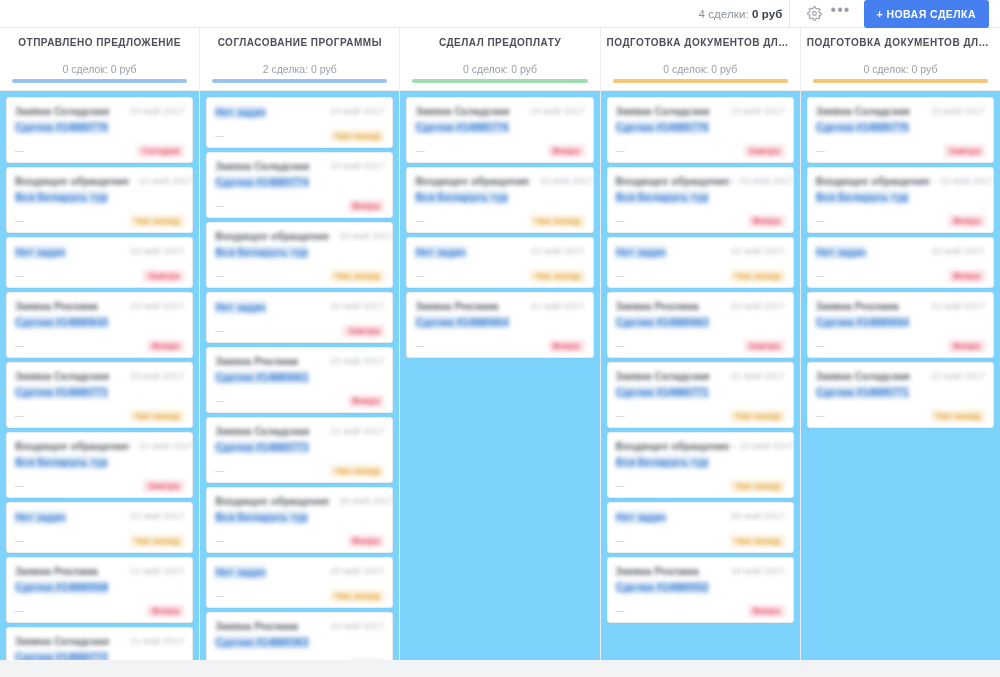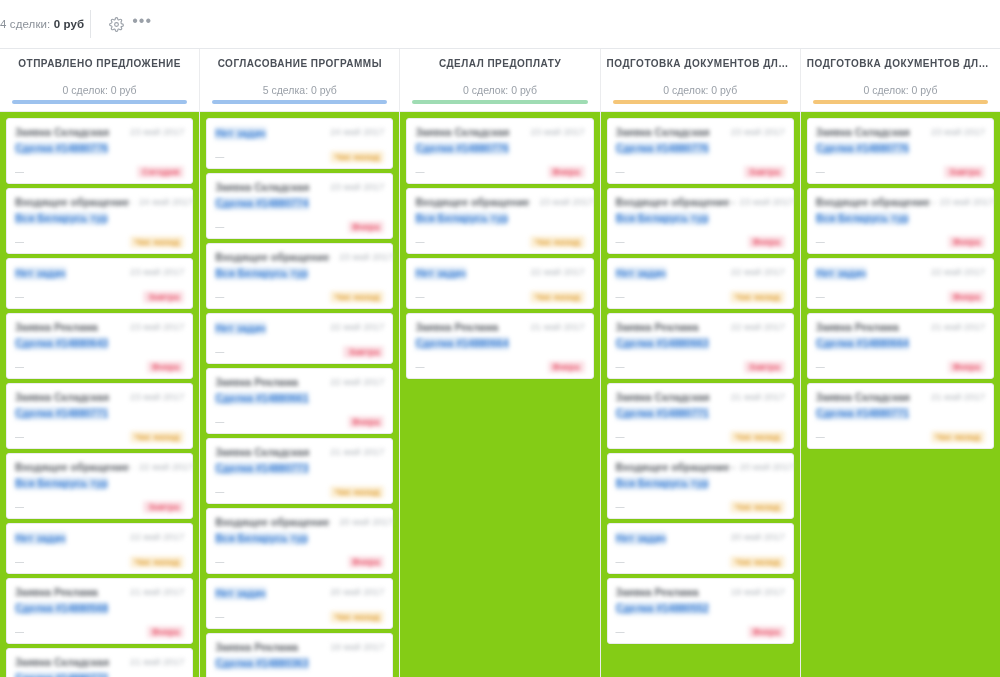--- a/index.html
+++ b/index.html
@@ -6,25 +6,25 @@
   * { box-sizing: border-box; margin: 0; padding: 0; }
   html, body {
     width: 1000px; height: 677px;
     background: #f2f3f5;
     font-family: "Liberation Sans", sans-serif;
     overflow: hidden;
   }
 
   
   .topbar {
-    height: 49px;
+    height: 28px;
     background: #ffffff;
     display: flex;
     align-items: center;
-    justify-content: flex-start;
+    justify-content: flex-end;
     padding-right: 11px;
     border-bottom: 1px solid #e6e8eb;
     position: relative;
   }
   .topbar-sep {
     width: 1px; height: 28px; background: #e3e5e8; margin: 0 12px 0 6px;
   }
   .deals-summary {
     font-size: 11.5px; color: #8b9199; letter-spacing: .1px;
     white-space: nowrap;
@@ -57,21 +57,21 @@
 
   
   .board {
     display: flex;
     height: 632px;
     background: #f2f3f5;
   }
   .column {
     flex: 1 1 0;
     min-width: 0;
-    background: #84cc16;
+    background: #7dd3fc;
     border-right: 1px solid #ebecee;
     display: flex;
     flex-direction: column;
   }
   .column:last-child { border-right: none; }
 
   .col-head {
     background: #ffffff;
     padding: 9px 6px 7px;
     text-align: center;
@@ -173,20 +173,21 @@
 
   <div class="icon-btn" title="settings">
     <svg width="15" height="15" viewBox="0 0 24 24" fill="none" stroke="currentColor" stroke-width="1.8">
       <circle cx="12" cy="12" r="3"></circle>
       <path d="M19.4 15a1.65 1.65 0 0 0 .33 1.82l.06.06a2 2 0 1 1-2.83 2.83l-.06-.06a1.65 1.65 0 0 0-1.82-.33 1.65 1.65 0 0 0-1 1.51V21a2 2 0 1 1-4 0v-.09a1.65 1.65 0 0 0-1.08-1.51 1.65 1.65 0 0 0-1.82.33l-.06.06a2 2 0 1 1-2.83-2.83l.06-.06A1.65 1.65 0 0 0 4.6 15a1.65 1.65 0 0 0-1.51-1H3a2 2 0 1 1 0-4h.09A1.65 1.65 0 0 0 4.6 8.91a1.65 1.65 0 0 0-.33-1.82l-.06-.06a2 2 0 1 1 2.83-2.83l.06.06A1.65 1.65 0 0 0 8.91 4.6 1.65 1.65 0 0 0 10 3.09V3a2 2 0 1 1 4 0v.09a1.65 1.65 0 0 0 1 1.51 1.65 1.65 0 0 0 1.82-.33l.06-.06a2 2 0 1 1 2.83 2.83l-.06.06a1.65 1.65 0 0 0-.33 1.82V10a1.65 1.65 0 0 0 1.51 1H21a2 2 0 1 1 0 4h-.09a1.65 1.65 0 0 0-1.51 1z"></path>
     </svg>
   </div>
 
   <div class="icon-btn dots" title="more">•••</div>
 
+  <button class="new-deal-btn">+ НОВАЯ СДЕЛКА</button>
 </div>
 
 <div class="board" id="board">
     <div class="column">
       <div class="col-head">
         <div class="col-title">ОТПРАВЛЕНО ПРЕДЛОЖЕНИЕ</div>
         <div class="col-sub">0 сделок: 0 руб</div>
         <div class="col-accent" style="background: rgb(157, 194, 238);"></div>
       </div>
       <div class="col-body">
@@ -274,21 +275,21 @@
           <div class="card-row">
             <div><div class="card-title blur">Заявка Складская</div><div class="card-link blur">Сделка #14880772</div></div>
             <div class="card-date blur">21 май 2017</div>
           </div>
         </div>
       </div>
     </div>
     <div class="column">
       <div class="col-head">
         <div class="col-title">СОГЛАСОВАНИЕ ПРОГРАММЫ</div>
-        <div class="col-sub">5 сделка: 0 руб</div>
+        <div class="col-sub">2 сделка: 0 руб</div>
         <div class="col-accent" style="background: rgb(157, 194, 238);"></div>
       </div>
       <div class="col-body">
         <div class="card compact">
           <div class="card-row">
             <div><div class="card-link blur">Нет задач</div></div>
             <div class="card-date blur">24 май 2017</div>
           </div>
           <div class="card-foot">
             <span class="card-dash">—</span>

